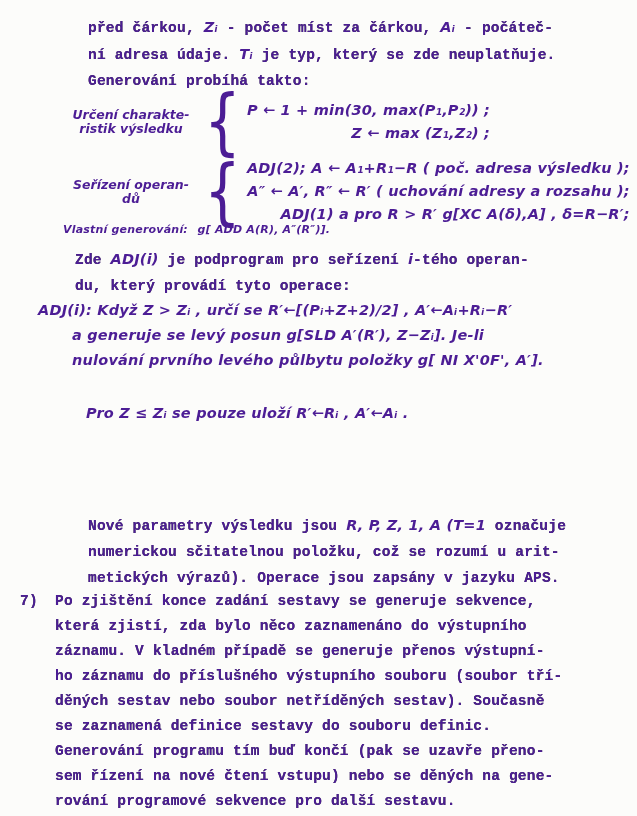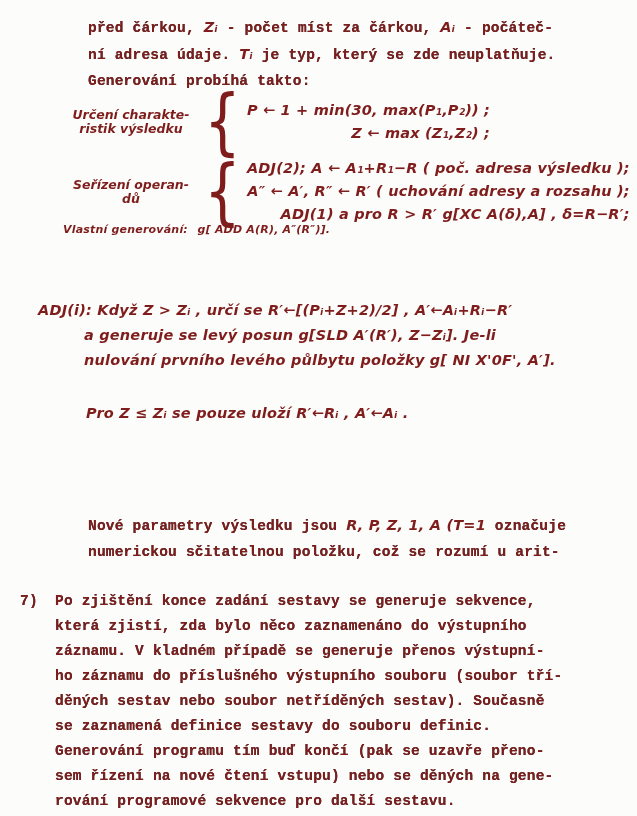--- a/index.html
+++ b/index.html
@@ -1,21 +1,21 @@
 <!DOCTYPE html>
 <html><head>
 <meta charset="utf-8">
 <style>
   html,body{margin:0;padding:0;background:#e8e8e6;}
   .page{
     position:relative;
     width:637px;height:816px;
     margin:0 auto;
     background:#fcfcfa;
-    color:#7f1d1d;
+    color:#4c1d95;
     overflow:hidden;
     font-family:"Liberation Mono", monospace;
   }
   
   .t{
     font-family:"Liberation Mono", monospace;
     font-weight:700;
     font-size:14.5px;
     letter-spacing:0.2px;
     text-shadow:0 0 .5px rgba(20,20,20,.85);
@@ -44,21 +44,21 @@
   .bbrace{
     font-family:"DejaVu Sans", sans-serif;
     font-weight:400;font-style:normal;
     font-size:58px;
     transform:scaleY(1.25);
     margin:0 6px 0 2px;
     flex:0 0 auto;
   }
   .blines{display:flex;flex-direction:column;text-align:right;}
   .adj-head{text-underline-offset:3px;margin-top:22px;}
-  .hang{margin-left:46px;}
+  .hang{margin-left:34px;}
   .marker{position:absolute;left:0;top:0;}
   .item7-lines{margin-left:35px;}
   .i7line{line-height:25px;white-space:nowrap;}
 </style>
 </head>
 <body>
 
 <div class="page">
 
   <div class="blk" style="top:14px;left:88px;">
@@ -90,32 +90,37 @@
       <div class="hline">A″ ← A′, R″ ← R′   ( uchování adresy a rozsahu );</div>
       <div class="hline">ADJ(1)  a pro R &gt; R′   g[XC A(δ),A] , δ=R−R′;</div>
     </div>
   </div>
 
   <div class="blk hline" style="top:218px;left:63px;">
     <span class="h" style="font-size:11px;">Vlastní generování:</span>
     <span class="h" style="font-size:11px;">g[ ADD A(R), A″(R″)].</span>
   </div>
 
+  <div class="blk" style="top:246px;left:75px;">
+    <div class="tline"><span class="t">Zde </span><span class="h">ADJ(i)</span><span class="t"> je podprogram pro seřízení  </span><span class="h">i</span><span class="t">-tého operan-</span></div>
+    <div class="tline"><span class="t">du, který provádí tyto operace:</span></div>
+  </div>
 
   <div class="blk h" style="top:298px;left:38px;">
     <div class="hline" style="line-height:25px;"><span class="adj-head">ADJ(i):</span><span> Když  Z &gt; Zᵢ , určí se  R′←[(Pᵢ+Z+2)/2] , A′←Aᵢ+Rᵢ−R′</span></div>
     <div class="hline hang" style="line-height:25px;">a generuje se levý posun  g[SLD A′(R′), Z−Zᵢ].  Je-li</div>
     <div class="hline hang" style="line-height:25px;">nulování prvního levého půlbytu položky  g[ NI X'0F', A′].</div>
   </div>
 
   <div class="blk h hline" style="top:402px;left:86px;">Pro  Z ≤ Zᵢ  se pouze uloží  R′←Rᵢ ,  A′←Aᵢ .</div>
 
   <div class="blk" style="top:512px;left:88px;">
     <div class="tline"><span class="t">Nové parametry výsledku jsou </span><span class="h">R, P, Z, 1, A (T=1</span><span class="t"> označuje</span></div>
     <div class="tline"><span class="t">numerickou sčitatelnou položku, což se rozumí u arit-</span></div>
+    <div class="tline"><span class="t">metických výrazů). Operace jsou zapsány v jazyku APS.</span></div>
   </div>
 
   <div class="blk" style="top:589px;left:20px;right:0;">
     <span class="t marker i7line">7)</span>
     <div class="item7-lines">
       <div class="i7line t">Po zjištění konce zadání sestavy se generuje sekvence,</div>
       <div class="i7line t">která zjistí, zda bylo něco zaznamenáno do výstupního</div>
       <div class="i7line t">záznamu. V kladném případě se generuje přenos výstupní-</div>
       <div class="i7line t">ho záznamu do příslušného výstupního souboru (soubor tří-</div>
       <div class="i7line t">děných sestav nebo soubor netříděných sestav). Současně</div>

